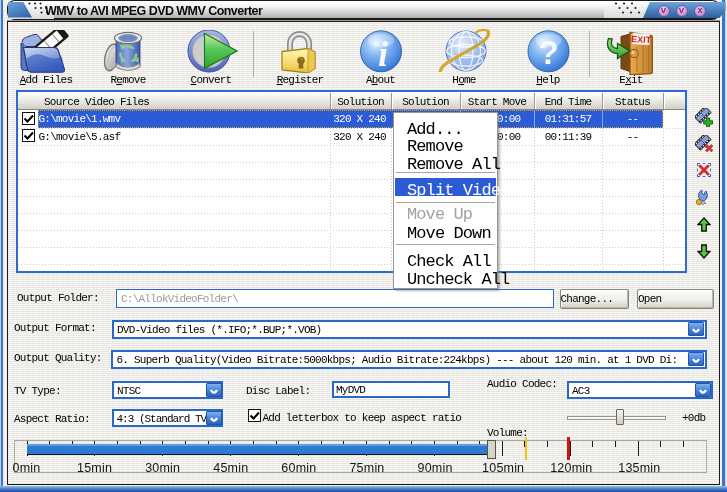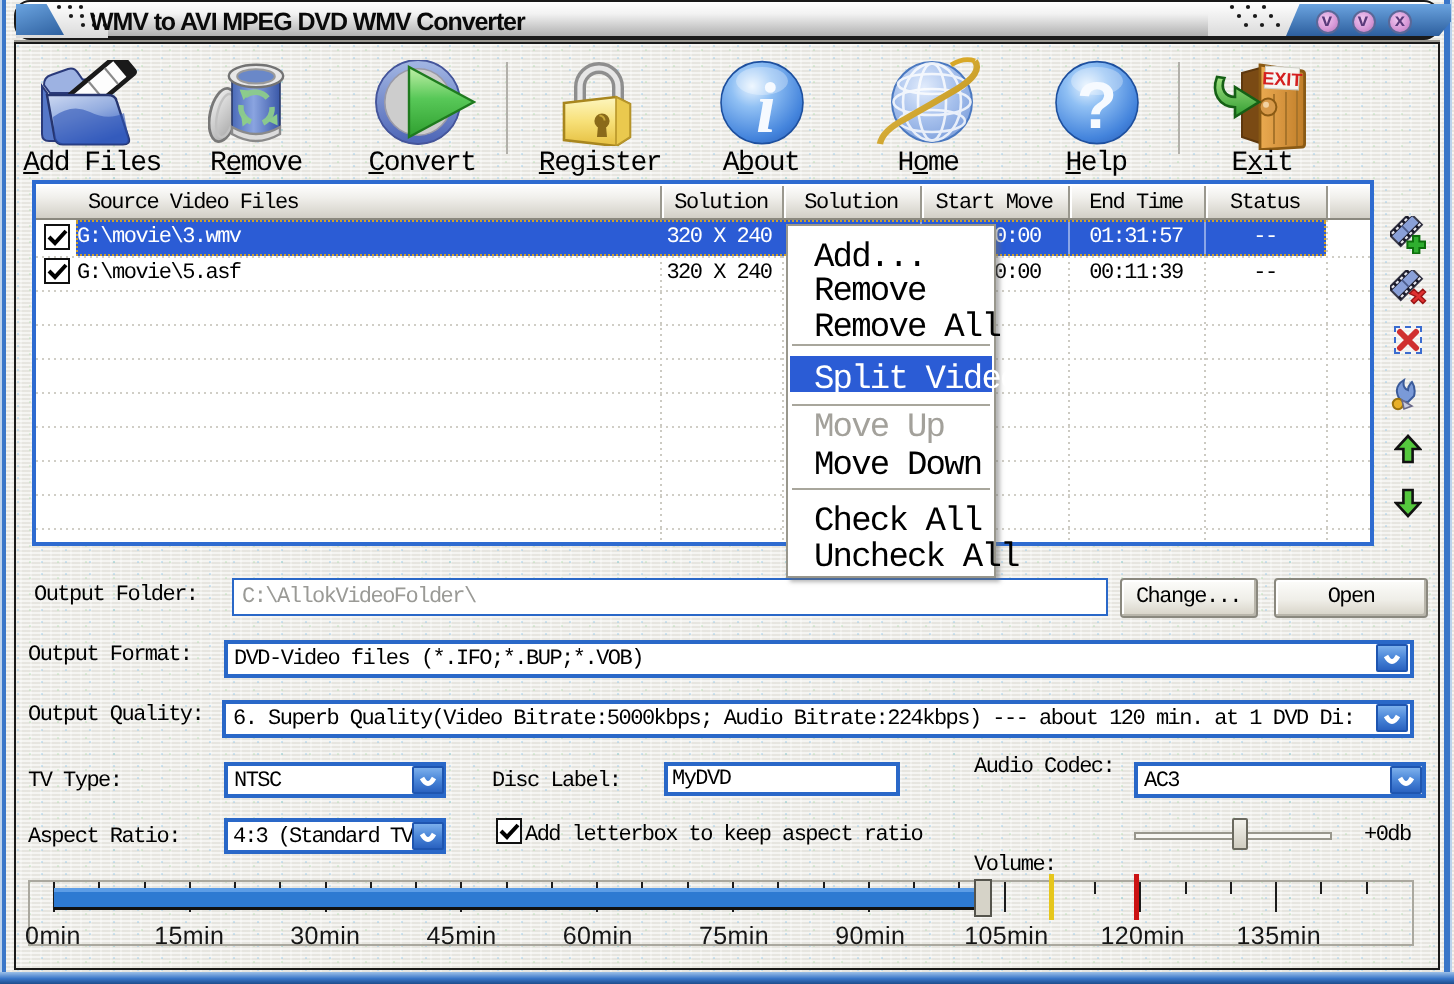--- a/index.html
+++ b/index.html
@@ -9,29 +9,29 @@
   radial-gradient(circle, rgba(150,215,150,0.28) 0.5px, transparent 0.6px),
   repeating-linear-gradient(90deg, rgba(255,255,255,0.3) 0 1px, transparent 1px 5px),
   repeating-linear-gradient(180deg, rgba(255,255,255,0.5) 0 1px, rgba(214,212,205,0.22) 1px 2px);
  background-size: 12px 6px, 14px 8px, auto, auto;
  background-position: 3px 2px, 8px 5px, 0 0, 0 0;
 }
 .abs{position:absolute}
 .m{position:absolute;font-family:"Liberation Mono",monospace;font-size:11px;letter-spacing:-0.76px;white-space:pre;color:#000;line-height:12px}
 u{text-decoration:underline}
 .winbtn{width:12px;height:12px;border-radius:50%;background:radial-gradient(circle at 40% 35%,#f0c8f0,#d89ad8 55%,#b571b5);border:1.5px solid #5a6898;color:#5a3a7a;font-family:"Liberation Mono",monospace;font-size:9px;font-weight:bold;text-align:center;line-height:10px}
-.tlbl{position:absolute;top:74px;font-family:"Liberation Mono",monospace;font-size:14px;letter-spacing:-0.76px;white-space:pre;color:#000;text-align:center;width:90px}
+.tlbl{position:absolute;top:74px;font-family:"Liberation Mono",monospace;font-size:11px;letter-spacing:-0.76px;white-space:pre;color:#000;text-align:center;width:90px}
 .hdrtxt{position:absolute;top:95px;font-family:"Liberation Mono",monospace;font-size:11px;letter-spacing:-0.76px;white-space:pre;color:#000;text-align:center}
 .dotv{position:absolute;width:1px;background-image:repeating-linear-gradient(180deg,#cccac2 0 1px,transparent 1px 3px)}
 .doth{position:absolute;height:1px;background-image:repeating-linear-gradient(90deg,#d0cec6 0 1px,transparent 1px 3px)}
 .cb{position:absolute;width:13px;height:13px;background:#fff;border:1.5px solid #111}
 .cb svg{position:absolute;left:-1px;top:-1px}
 .combo{position:absolute;border:2px solid #2a68c8;background:#fff}
 .darr{position:absolute;width:16px;height:14px;border:1px solid #1e55b0;border-radius:1px;background:linear-gradient(180deg,#7cb0ec,#4a86d8 50%,#2a62c0)}
-.btn{position:absolute;height:20px;background:linear-gradient(180deg,#fdfdfb,#efeee8 55%,#d6d2c6);border:1px solid #8a887e;border-radius:2px;box-shadow:inset -1px -1px 0 #b8b5aa, inset 1px 1px 0 #ffffff;font-family:"Liberation Mono",monospace;font-size:11px;letter-spacing:-0.76px;color:#000;text-align:center;line-height:18px}
+.btn{position:absolute;height:20px;background:linear-gradient(180deg,#fdfdfb,#efeee8 55%,#d6d2c6);border:1px solid #8a887e;border-radius:2px;box-shadow:inset -1px -1px 0 #b8b5aa, inset 1px 1px 0 #ffffff;font-family:"Liberation Mono",monospace;font-size:11px;letter-spacing:-0.76px;color:#000;text-align:left;line-height:18px}
 .rl{position:absolute;top:461px;width:60px;text-align:center;font-family:"Liberation Sans",sans-serif;font-size:12.5px;letter-spacing:0.2px;color:#151515}
 .mi{position:absolute;left:407px;font-family:"Liberation Mono",monospace;font-size:17px;letter-spacing:-0.9px;white-space:pre;color:#000}
 </style></head>
 <body>
 <div id="win">
 
 <div class="abs" id="frameleft" style="left:0;top:0;width:2.5px;height:492px;background:#3a76c8;border-left:1px solid #bcd2ec"></div>
 <div class="abs" style="left:722px;top:0;width:3.5px;height:492px;background:#3a76c8;border-right:1px solid #bcd2ec"></div>
 <div class="abs" style="left:0;top:486px;width:727px;height:6px;background:linear-gradient(180deg,#9cc0e8,#3a76c8 55%,#1d4d8c)"></div>
 <div class="abs" style="left:7px;top:20.5px;width:713px;height:464px;border:1px solid #1a1a1a"></div>
@@ -283,21 +283,21 @@
         <svg width="14" height="14" viewBox="0 0 14 14">
           <path d="M2.5 6.5 L5.5 9.5 L11 3.5" stroke="#000" stroke-width="2" fill="none"></path>
         </svg>
       </div>
 <div class="cb" style="left:22px;top:129px">
         <svg width="14" height="14" viewBox="0 0 14 14">
           <path d="M2.5 6.5 L5.5 9.5 L11 3.5" stroke="#000" stroke-width="2" fill="none"></path>
         </svg>
       </div>
 
-<div class="m" style="left:38.5px;top:113px;color:#fff">G:\movie\3.wmv</div>
+<div class="m" style="left:38.5px;top:113px;color:#fff">G:\movie\1.wmv</div>
 <div class="m" style="left:332px;top:113px;color:#fff;width:55px;text-align:center">320 X 240</div>
 <div class="m" style="left:460px;top:113px;color:#fff;width:74px;text-align:center">00:00:00</div>
 <div class="m" style="left:534px;top:113px;color:#fff;width:68px;text-align:center">01:31:57</div>
 <div class="m" style="left:602px;top:113px;color:#fff;width:61px;text-align:center">--</div>
 <div class="m" style="left:38.5px;top:130.5px">G:\movie\5.asf</div>
 <div class="m" style="left:332px;top:130.5px;width:55px;text-align:center">320 X 240</div>
 <div class="m" style="left:460px;top:130.5px;width:74px;text-align:center">00:00:00</div>
 <div class="m" style="left:534px;top:130.5px;width:68px;text-align:center">00:11:39</div>
 <div class="m" style="left:602px;top:130.5px;width:61px;text-align:center">--</div>
 </div>

